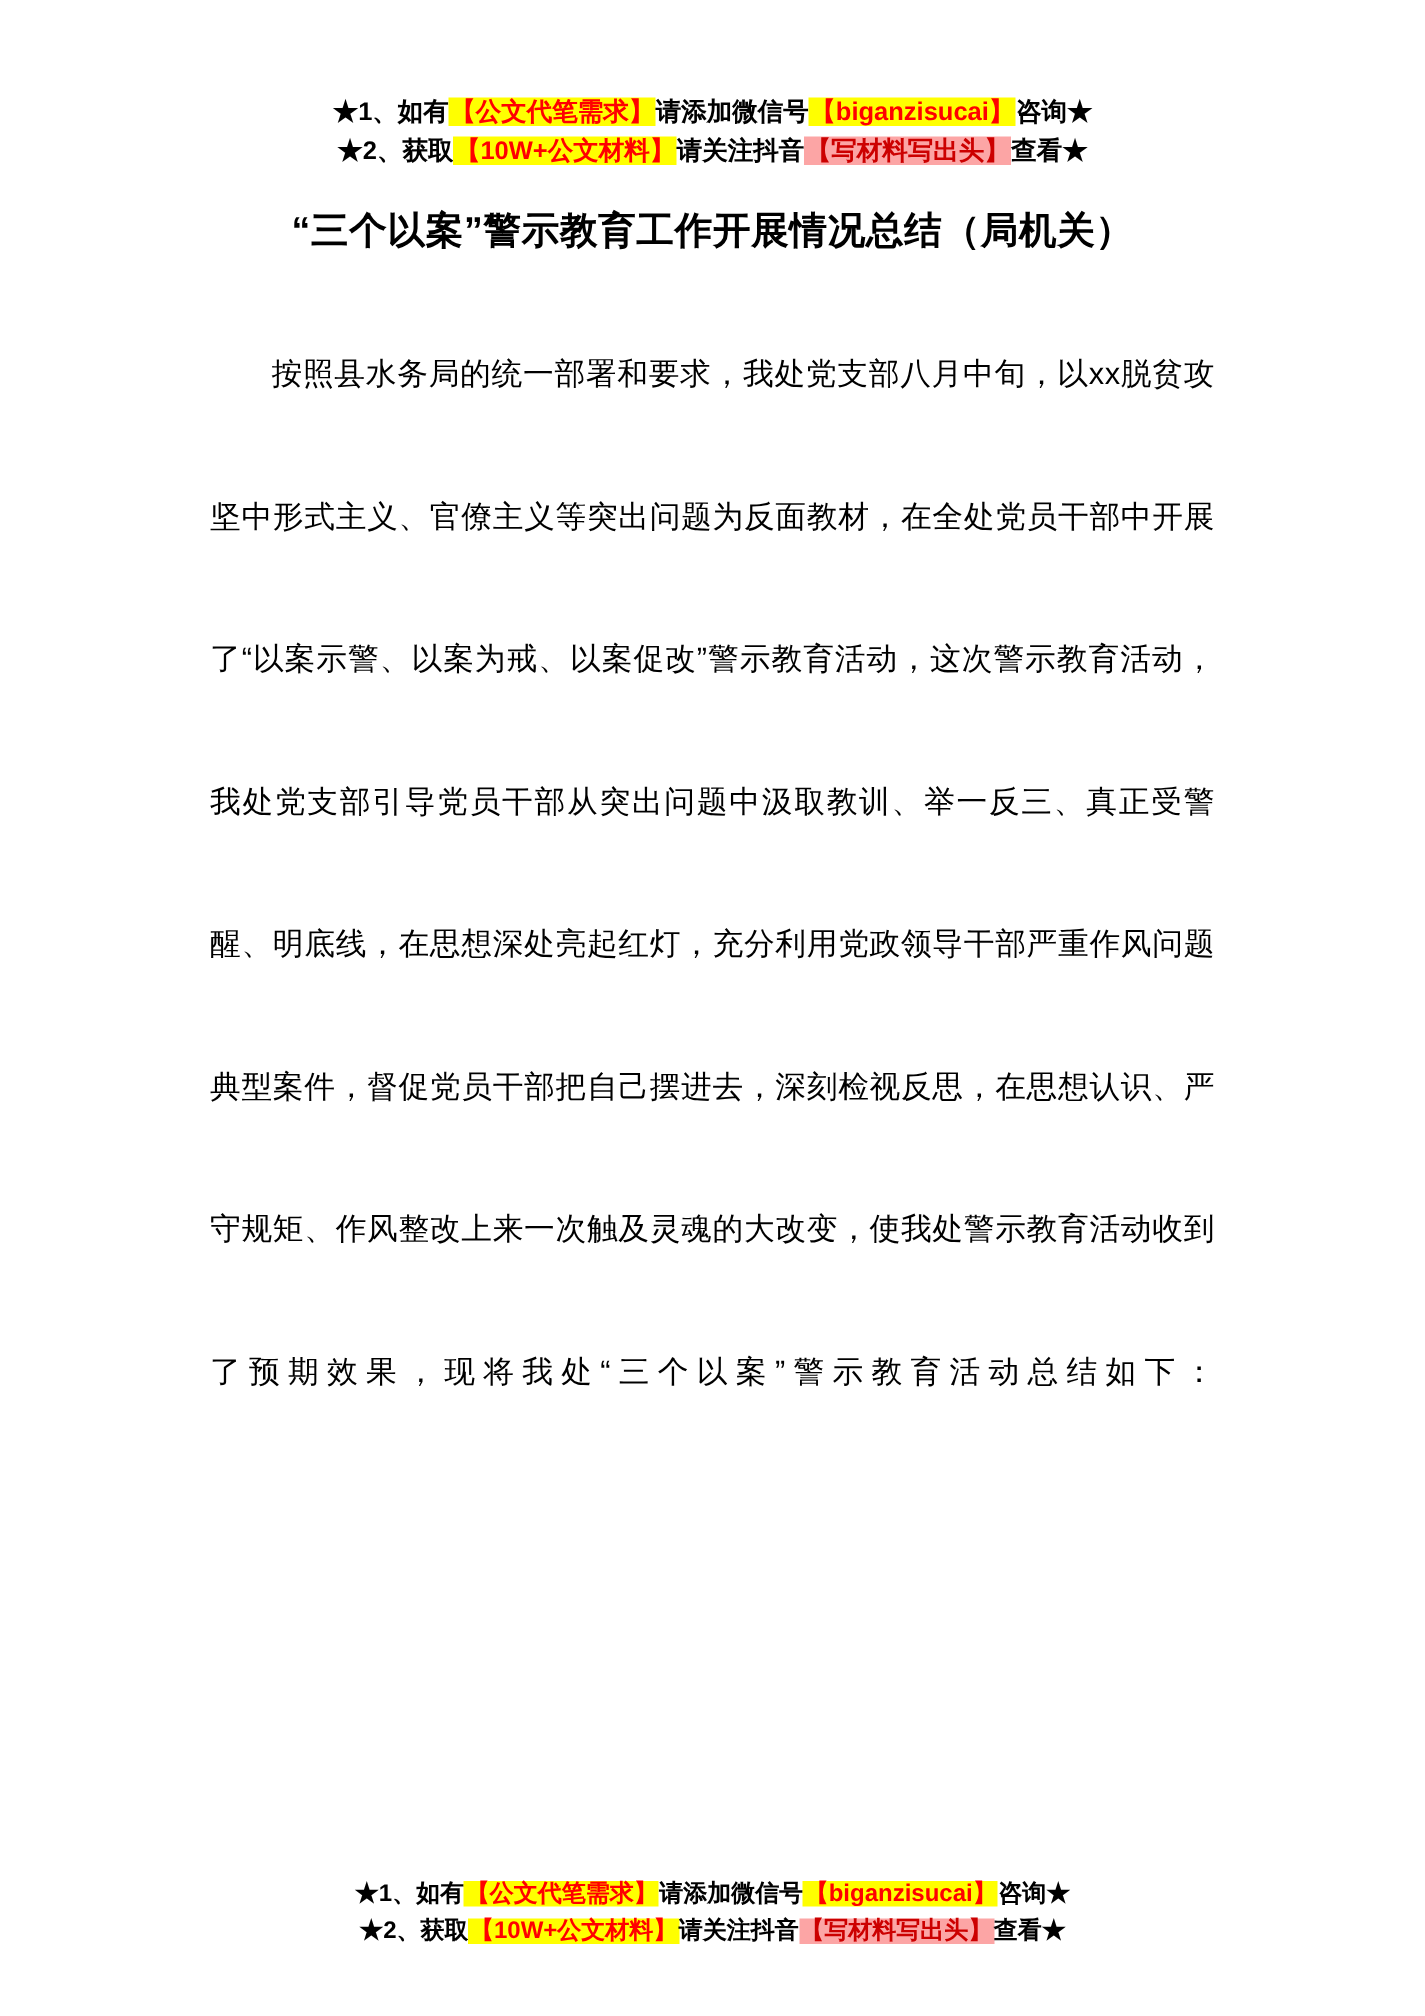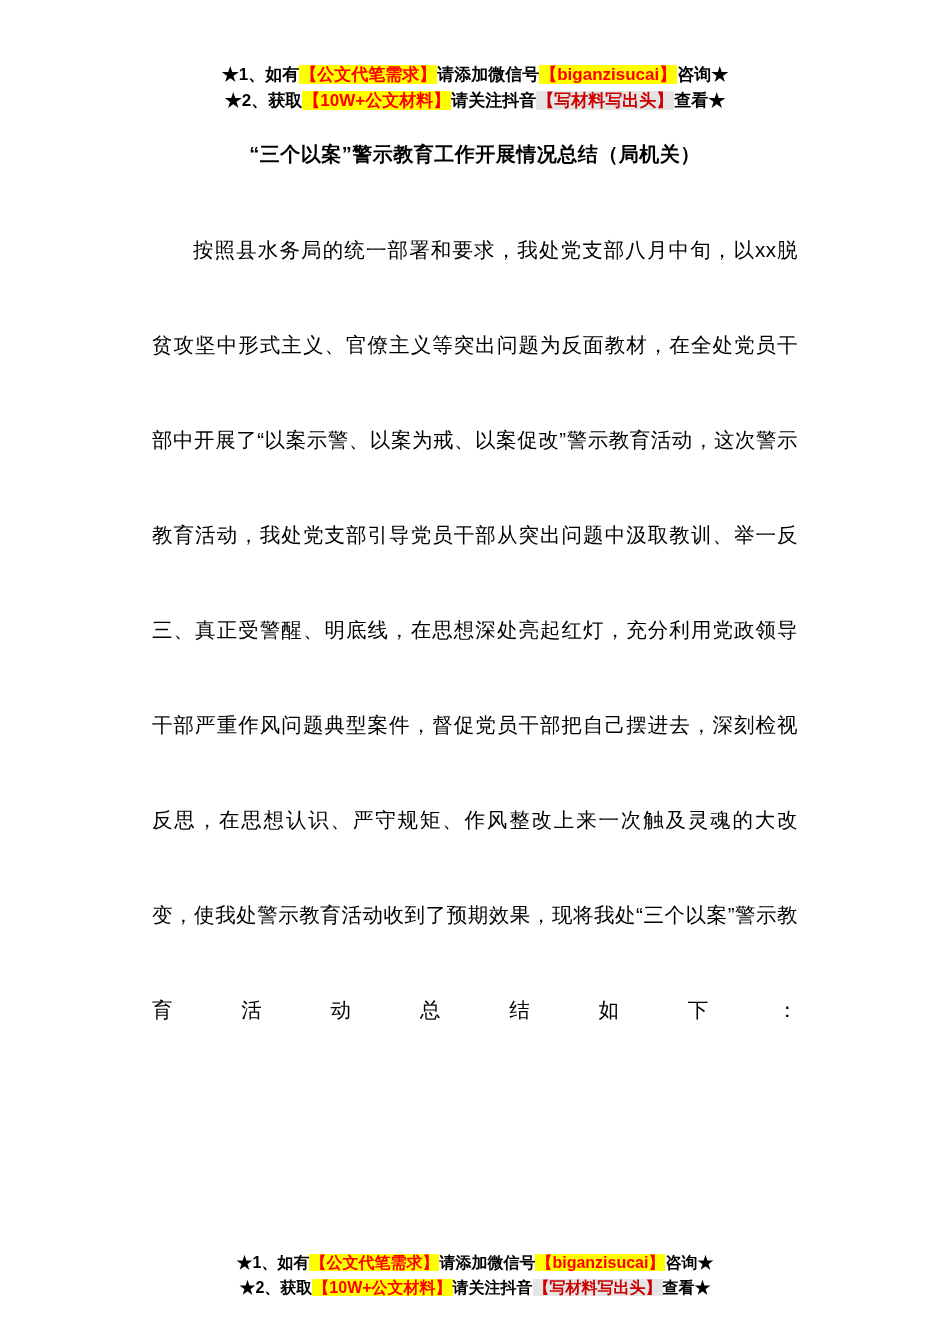--- a/index.html
+++ b/index.html
@@ -42,50 +42,50 @@
     bottom: 44px;
     font-size: 16px;
     line-height: 25px;
   }
   .hl-yellow {
     background: #ffff00;
     color: #ff0000;
     padding: 0 1px;
   }
   .hl-yellow-dark {
-    background: #e5e5e5;
+    background: #fca5a5;
     color: #cc0000;
     padding: 0 1px;
   }
   .plain {
     color: #000000;
   }
 
   
   .doc-title {
     text-align: center;
-    font-size: 20px;
+    font-size: 25px;
     font-weight: bold;
     line-height: 36px;
     margin-top: 22px;
     letter-spacing: 0.5px;
   }
 
   
   .body-block {
     margin-top: 30px;
   }
   .para {
     font-size: 20.5px;
     line-height: 95px;
     text-align: justify;
     text-align-last: left;
     text-indent: 2em;
     letter-spacing: 0.4px;
-    margin: 12px;
+    margin: 0;
   }
   .para.justify-full {
     text-align-last: justify;
   }
   .para.heading {
     text-align-last: left;
   }
   .para.last {
     text-align-last: justify;
   }

